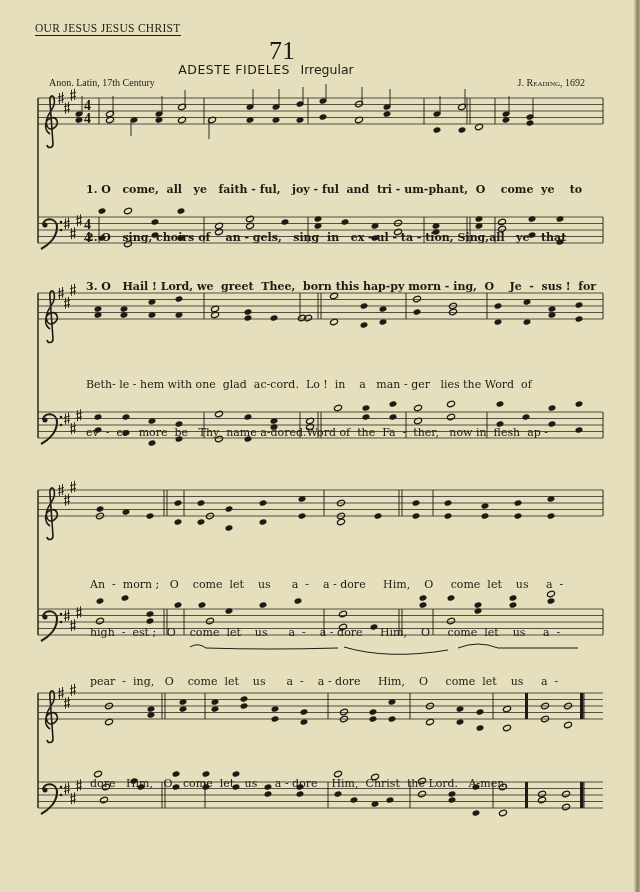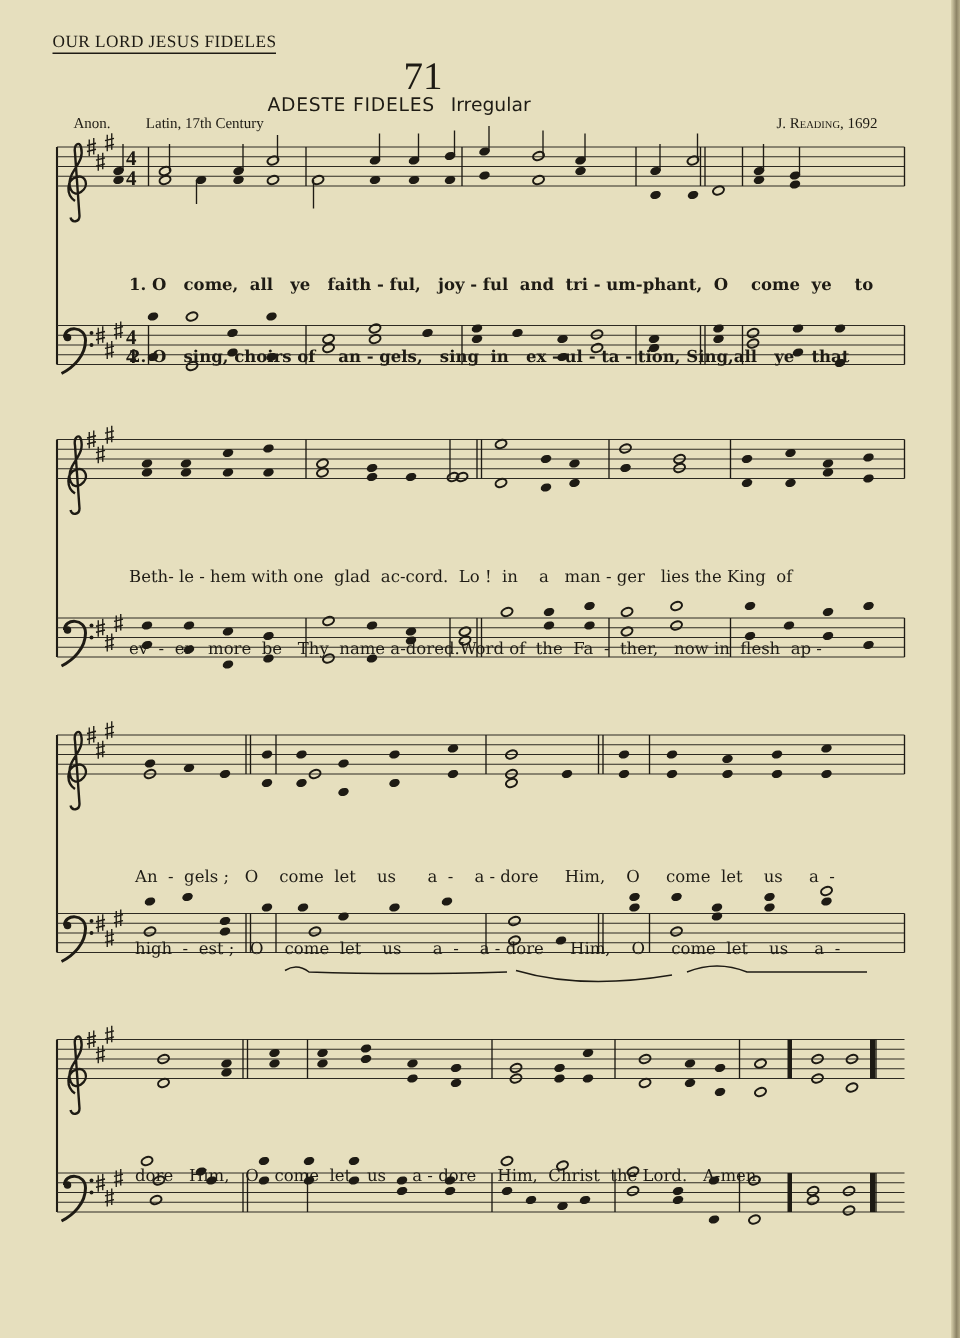--- a/index.html
+++ b/index.html
@@ -26,37 +26,37 @@
   }
   .tune-line {
     position: absolute; left: 0; width: 532px; top: 62px;
     text-align: center; font-size: 12.5px;
     font-family: "DejaVu Sans", "Liberation Sans", sans-serif; letter-spacing: 0.5px;
   }
   .tune-line .meter { margin-left: 6px; letter-spacing: 0; }
   .author {
     position: absolute; left: 49px; top: 77px; font-size: 10px;
   }
-  .author .word { margin-right: 21px; }
+  .author .word { margin-right: 0; }
   .composer {
     position: absolute; right: 55px; top: 77px; font-size: 10px; font-variant: small-caps; text-align: center;
   }
   svg.score { position: absolute; left: 0; top: 0; }
   .lyrics {
     position: absolute; font-family: "DejaVu Serif", "Liberation Serif", serif;
     font-size: 11px; line-height: 16.3px; white-space: pre;
   }
   .lyric-line { display: block; height: 16.3px; }
 </style>
 </head>
 <body>
 
 <div class="page-edge"></div>
 
-<div class="section-title">OUR LORD JESUS FIDELES</div>
+<div class="section-title">OUR JESUS JESUS CHRIST</div>
 <div class="hymn-number">71</div>
 <div class="tune-line">
   <span>ADESTE FIDELES</span>
   <span class="meter">Irregular</span>
 </div>
 <div class="author">
   <span class="word">Anon.</span>
   <span>Latin, 17th Century</span>
 </div>
 <div class="composer">J. Reading, 1692</div>
@@ -497,24 +497,26 @@
         <use href="#hn" x="504" y="107"></use>
       <use href="#hn" x="528" y="101"></use>
         <use href="#hn" x="528" y="114"></use>
     </g>
   </g>
 </svg>
 
 <div class="lyrics" style="left:86px; top:149px;font-weight:bold;">
   <span class="lyric-line">1. O   come,  all   ye   faith - ful,   joy - ful  and  tri - um-phant,  O    come  ye    to</span>
   <span class="lyric-line">2. O   sing, choirs of    an - gels,   sing  in   ex - ul - ta - tion, Sing,all   ye   that</span>
+  <span class="lyric-line">3. O   Hail ! Lord, we  greet  Thee,  born this hap-py morn - ing,  O    Je  -  sus !  for</span>
 </div>
 <div class="lyrics" style="left:86px; top:344px;">
-  <span class="lyric-line">Beth- le - hem with one  glad  ac-cord.  Lo !  in    a   man - ger   lies the King  of</span>
+  <span class="lyric-line">Beth- le - hem with one  glad  ac-cord.  Lo !  in    a   man - ger   lies the Word  of</span>
   <span class="lyric-line">ev  -  er   more  be   Thy  name a-dored.Word of  the  Fa  -  ther,   now in  flesh  ap -</span>
 </div>
 <div class="lyrics" style="left:90px; top:544px;">
-  <span class="lyric-line">An  -  gels ;   O    come  let    us      a  -    a - dore     Him,    O     come  let    us     a  -</span>
+  <span class="lyric-line">An  -  morn ;   O    come  let    us      a  -    a - dore     Him,    O     come  let    us     a  -</span>
   <span class="lyric-line">high  -  est ;   O    come  let    us      a  -    a - dore     Him,    O     come  let    us     a  -</span>
+  <span class="lyric-line">pear  -  ing,   O    come  let    us      a  -    a - dore     Him,    O     come  let    us     a  -</span>
 </div>
 <div class="lyrics" style="left:90px; top:743px;">
   <span class="lyric-line">dore   Him,   O   come  let   us     a - dore    Him,  Christ  the Lord.   A-men.</span>
 </div>
 
 </body></html>

